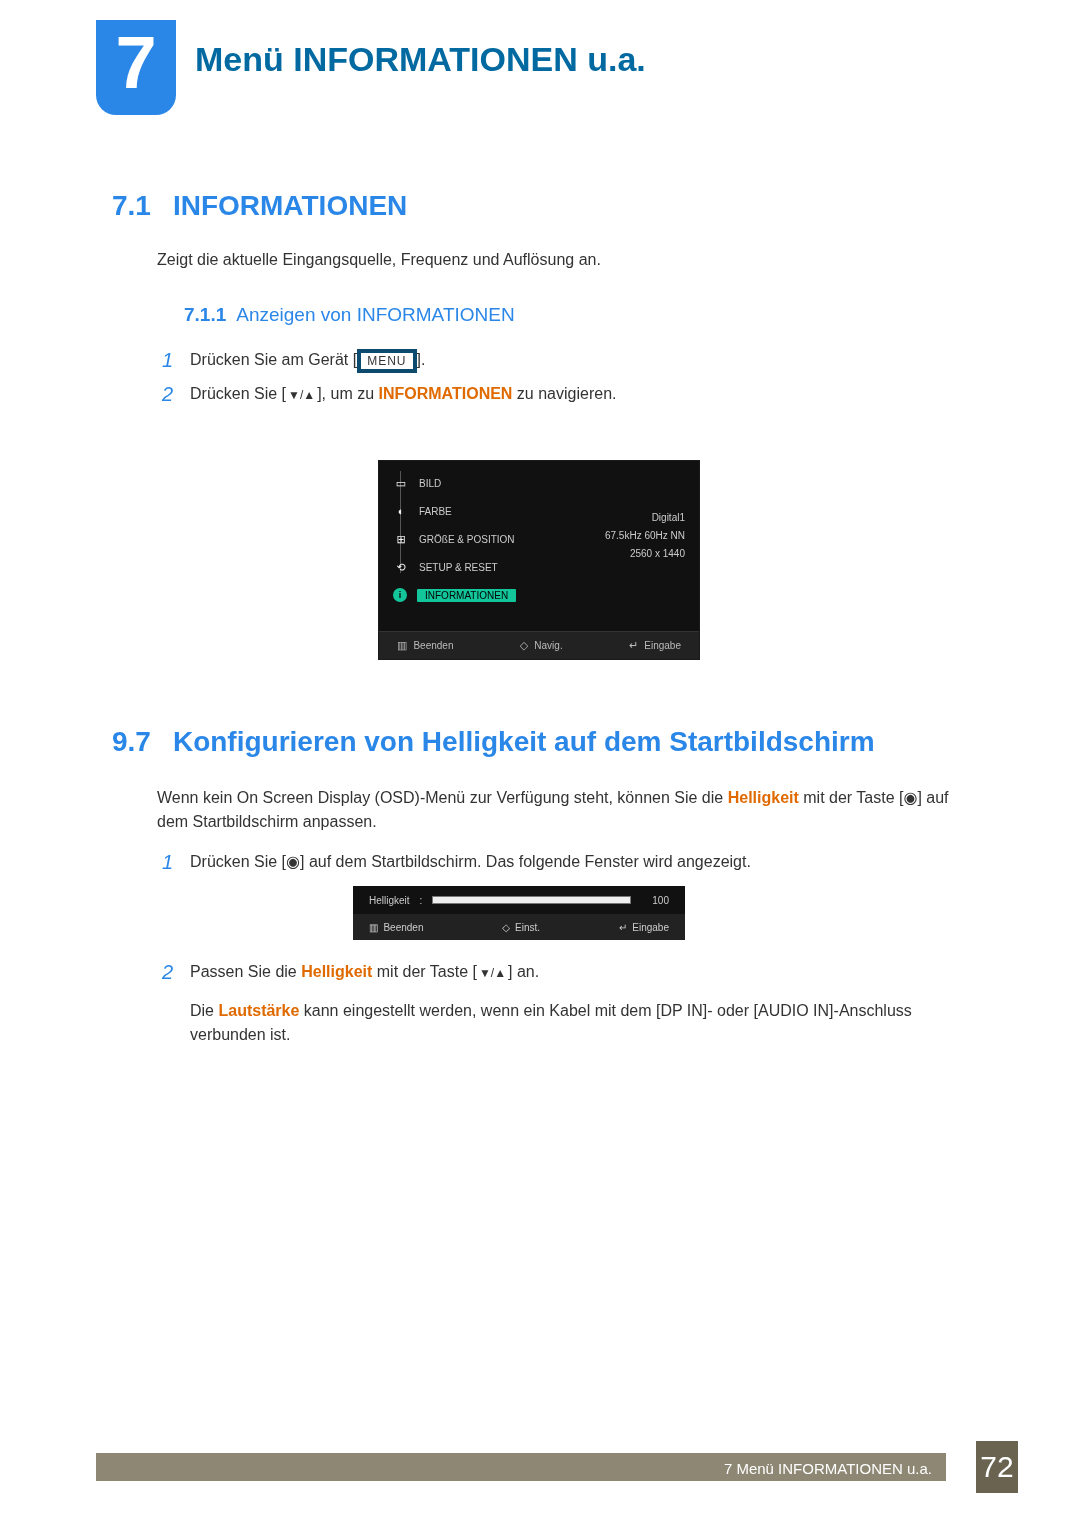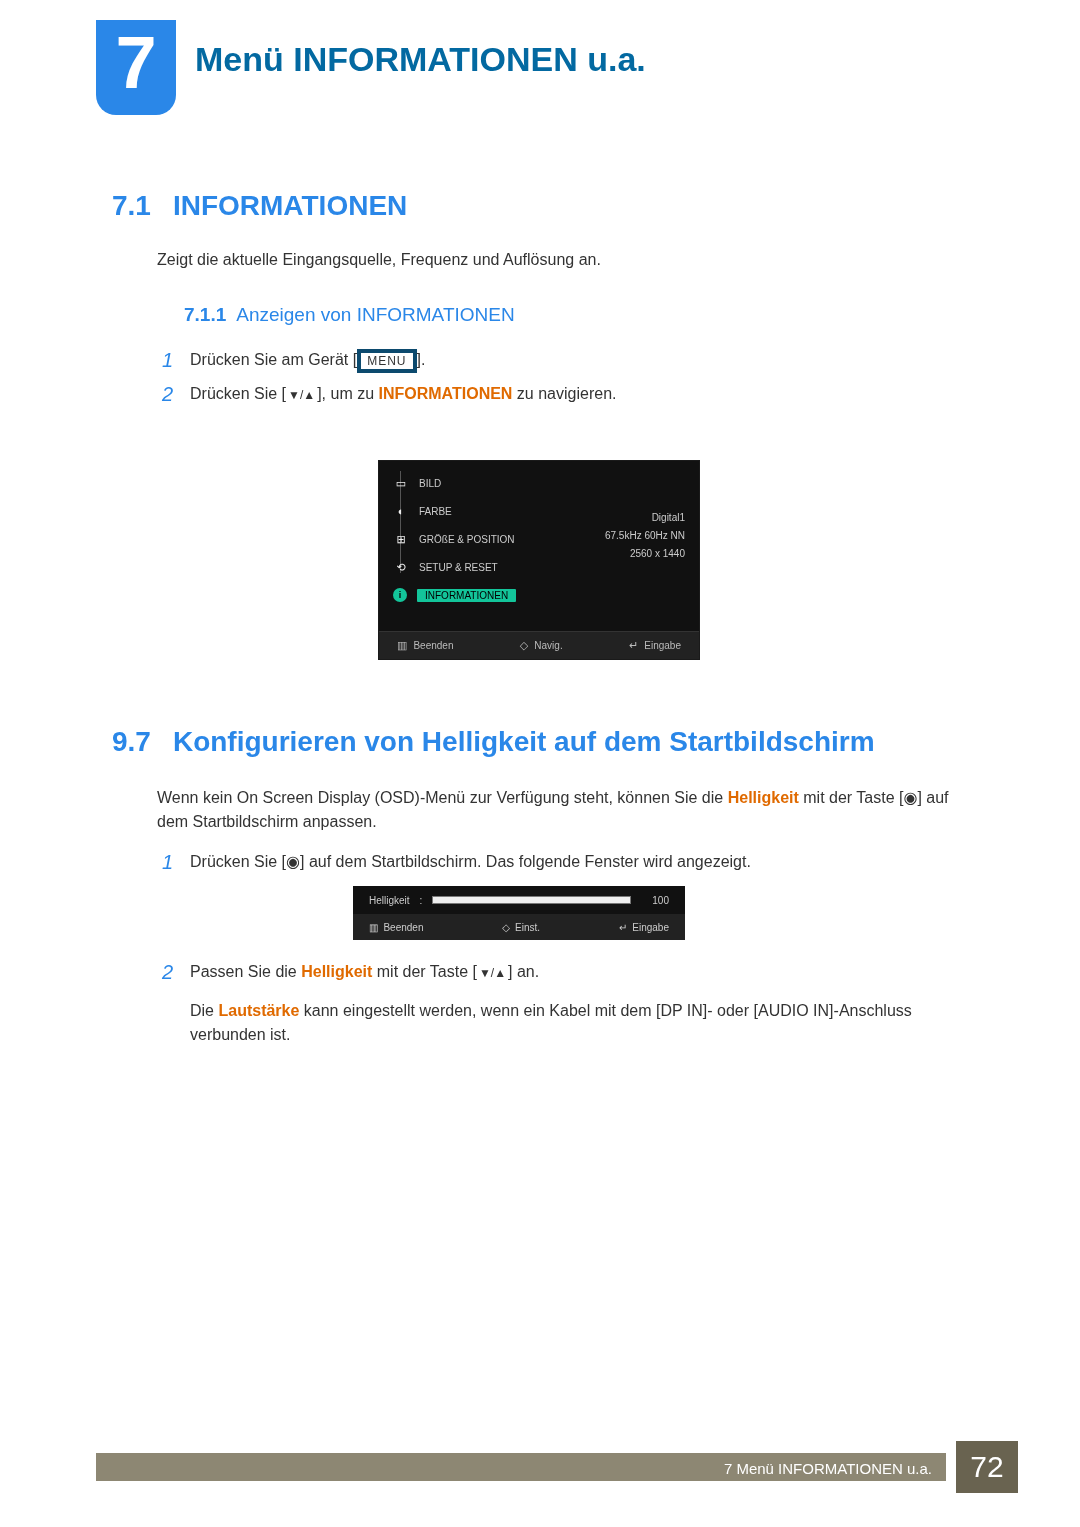--- a/index.html
+++ b/index.html
@@ -149,21 +149,21 @@
     right: 148px;
     bottom: 50px;
     font-size: 15px;
     color: #fff;
     font-weight: normal;
   }
   .page-num-box {
     position: absolute;
     right: 62px;
     bottom: 34px;
-    width: 62px;
+    width: 42px;
     height: 52px;
     background: #696350;
     color: #fff;
     display: flex;
     align-items: center;
     justify-content: center;
     font-size: 30px;
   }
 </style>
 </head>

